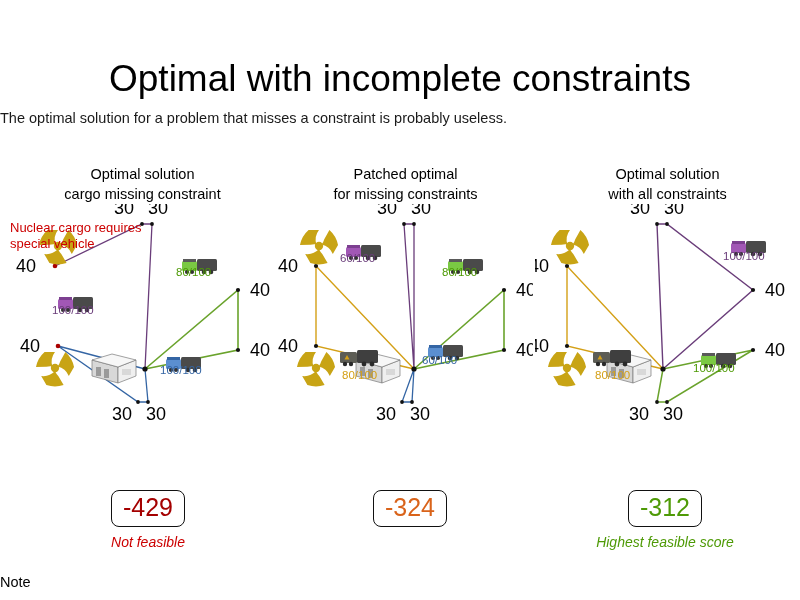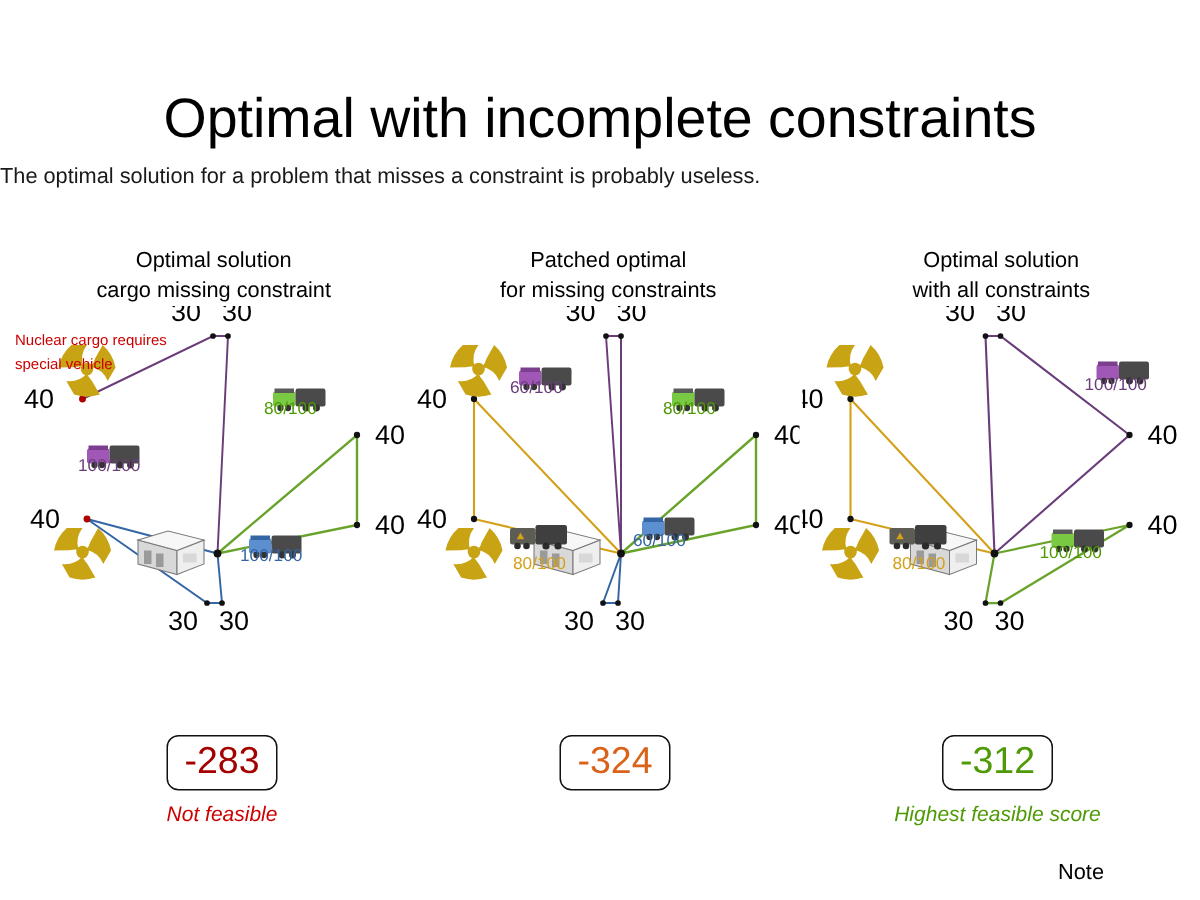--- a/index.html
+++ b/index.html
@@ -25,41 +25,41 @@
 
   .panel{position:absolute;top:120px;height:300px;}
   .panel-title{
     position:absolute;top:0;left:0;width:100%;
     text-align:center;font-size:14.5px;line-height:20px;color:#000;
   }
   .panel-svg{position:absolute;top:40px;left:0;}
 
   .warn{
     position:absolute;left:10px;top:176px;
-    font-size:10px;line-height:16px;color:#cc0000;
+    font-size:13px;line-height:16px;color:#cc0000;
     text-align:left;width:180px;
   }
 
   .score-wrap{position:absolute;top:446px;height:70px;}
   .score-box{
     display:inline-block;
     border:1.4px solid #111;
     border-radius:8px;
     padding:2px 11px 4px 11px;
     font-size:25px;line-height:29px;
     background:#fff;
     font-weight:400;
   }
   .score-label{
     margin-top:7px;font-size:14px;line-height:17px;font-style:italic;
   }
   .score-center{text-align:center;}
 
   .note{
-    position:absolute;top:528px;left:0;width:736px;text-align:right;
+    position:absolute;top:528px;left:0;width:736px;text-align:left;
     font-size:14.5px;line-height:21px;color:#000;
   }
 
   .nlabel{font-size:18px;fill:#000;font-family:"Liberation Sans",sans-serif;}
   .cap{font-size:11.5px;font-family:"Liberation Sans",sans-serif;}
 </style>
 </head>
 <body>
 
 <div class="page">
@@ -347,21 +347,21 @@
         <circle cx="5" cy="14" r="2.1" fill="#333"></circle>
           <circle cx="10" cy="14" r="2.1" fill="#333"></circle>
         <circle cx="22" cy="14" r="2.3" fill="#333"></circle>
           <circle cx="29" cy="14" r="2.3" fill="#333"></circle>
       </g>
       <text class="cap" x="158" y="168" fill="#4e9a06">100/100</text>
     </svg>
   </div>
 
   <div class="score-wrap score-center" style="left:58px;width:180px;">
-    <div class="score-box" style="color:#a40000;">-283</div>
+    <div class="score-box" style="color:#a40000;">-429</div>
     <div class="score-label" style="color:#cc0000;">Not feasible</div>
   </div>
 
   <div class="score-wrap score-center" style="left:320px;width:180px;">
     <div class="score-box" style="color:#d9631a;">-324</div>
     <div class="score-label" style="color:#d9631a;"></div>
   </div>
 
   <div class="score-wrap score-center" style="left:575px;width:180px;">
     <div class="score-box" style="color:#4e9a06;">-312</div>

